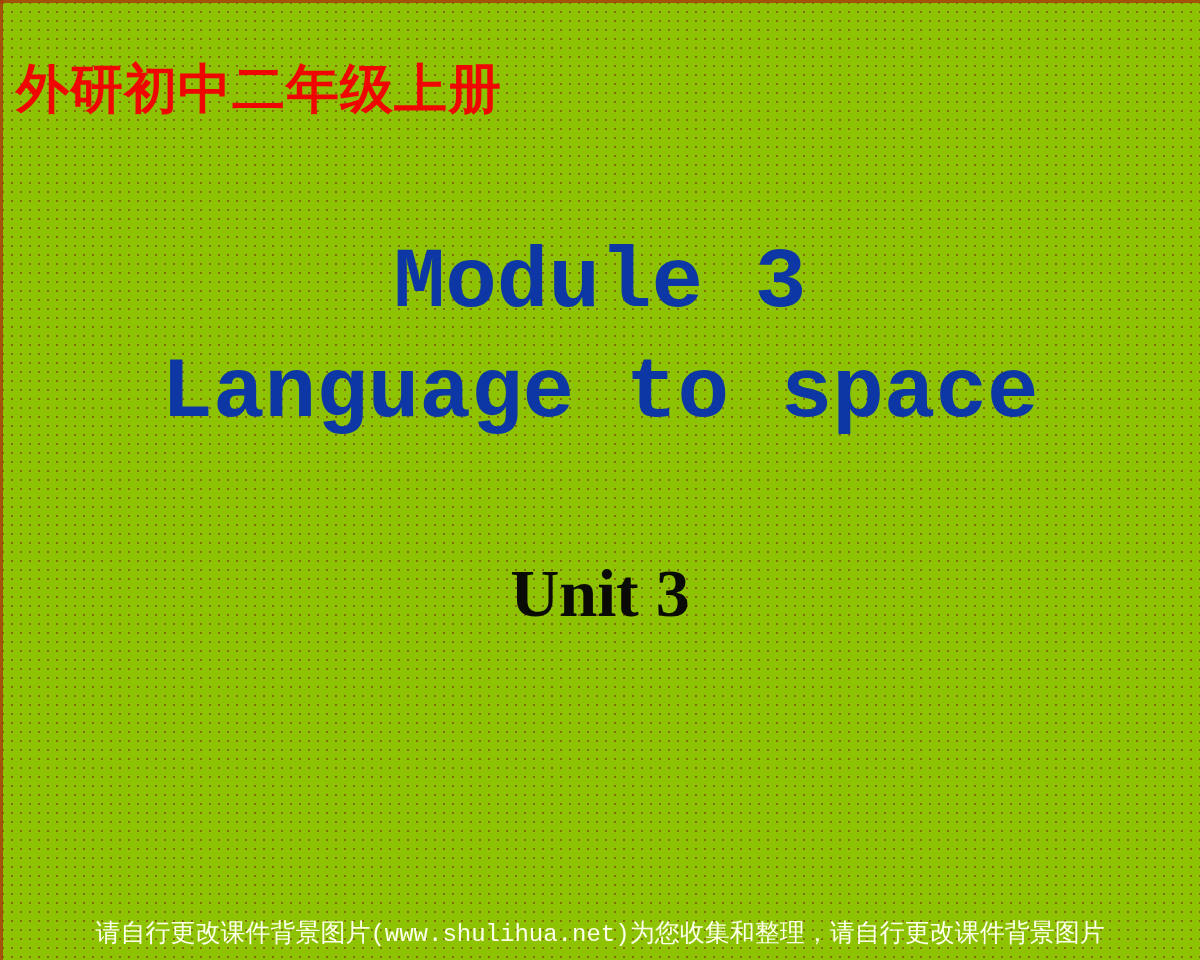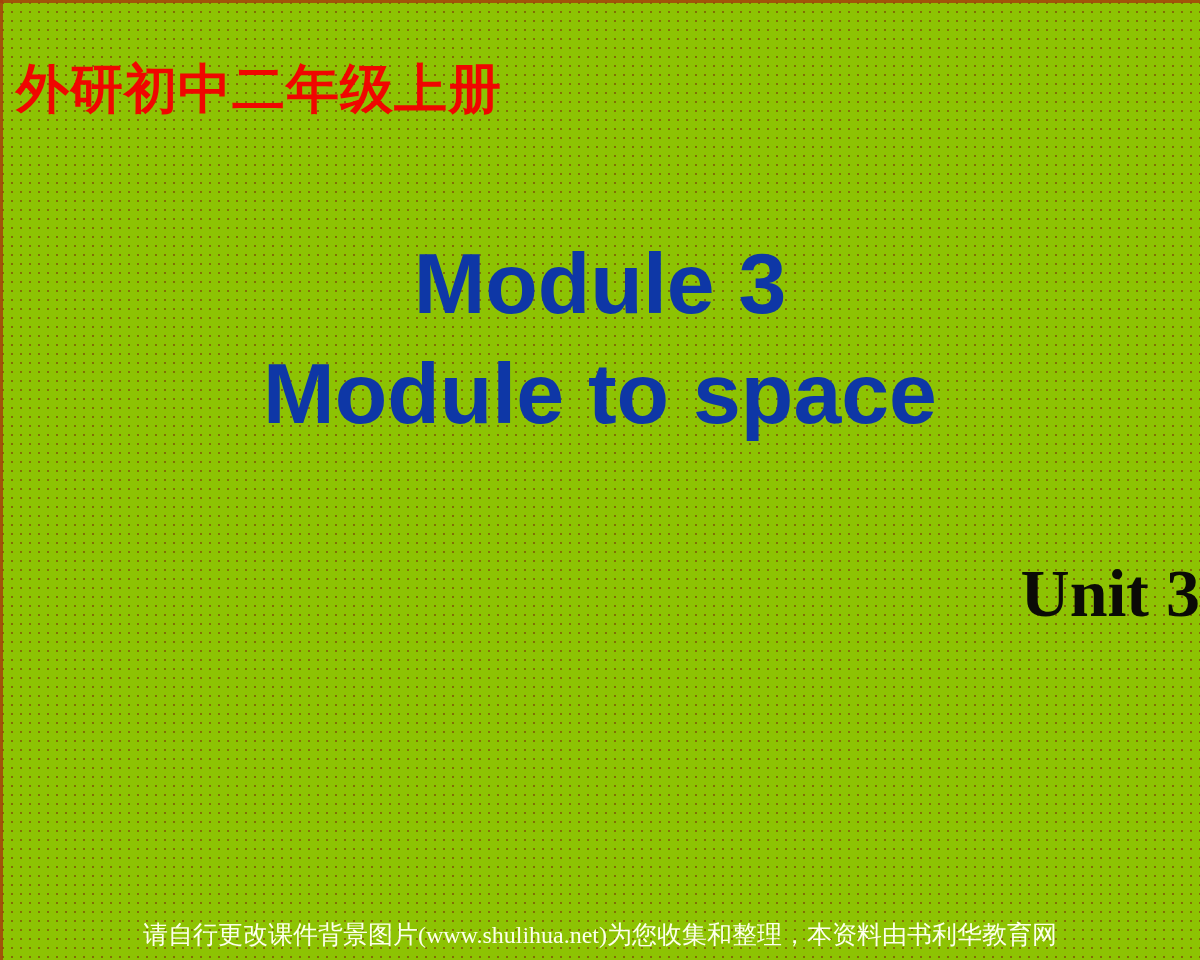--- a/index.html
+++ b/index.html
@@ -67,74 +67,74 @@
     letter-spacing: 1px;
     white-space: nowrap;
   }
 
   #module-title {
     left: 0;
     top: 228px;
     width: 1200px;
     text-align: center;
     color: #0E37A6;
-    font-family: Liberation Sans, sans-serif;
+    font-family: Liberation Mono, monospace;
     font-weight: bold;
     font-size: 86px;
     line-height: 110px;
   }
   #module-title .line { display: block; white-space: nowrap; }
 
   #unit-title {
     left: 0;
     top: 548px;
     width: 1200px;
-    text-align: right;
+    text-align: center;
     color: #0B0B06;
     font-family: "Liberation Serif", "DejaVu Serif", serif;
     font-weight: bold;
     font-size: 68px;
     line-height: 90px;
   }
   #unit-title .line { display: block; white-space: nowrap; }
 
   #footer-note {
     left: 0;
     bottom: 8px;
     width: 1200px;
     text-align: center;
     color: #FCFFEB;
     font-family: "DejaVu Sans", "Liberation Sans", sans-serif;
     font-size: 25px;
     line-height: 34px;
     white-space: nowrap;
   }
   #footer-note .url-part {
-    font-family: Liberation Serif, serif;
+    font-family: Liberation Mono, monospace;
     font-size: 24px;
     margin-top: 28px;
   }
 </style>
 </head>
 <body>
 
 <div id="slide">
 
   <div id="texture"></div>
   <div id="edge-top"></div>
   <div id="edge-left"></div>
 
   <div class="layer" id="course-label">外研初中二年级上册</div>
 
   <div class="layer" id="module-title">
     <span class="line">Module 3</span>
-    <span class="line">Module to space</span>
+    <span class="line">Language to space</span>
   </div>
 
   <div class="layer" id="unit-title">
     <span class="line">Unit 3</span>
   </div>
 
   <div class="layer" id="footer-note">
-    <span>请自行更改课件背景图片</span><span class="url-part">(www.shulihua.net)</span><span>为您收集和整理，本资料由书利华教育网</span>
+    <span>请自行更改课件背景图片</span><span class="url-part">(www.shulihua.net)</span><span>为您收集和整理，请自行更改课件背景图片</span>
   </div>
 
 </div>
 
 </body></html>

